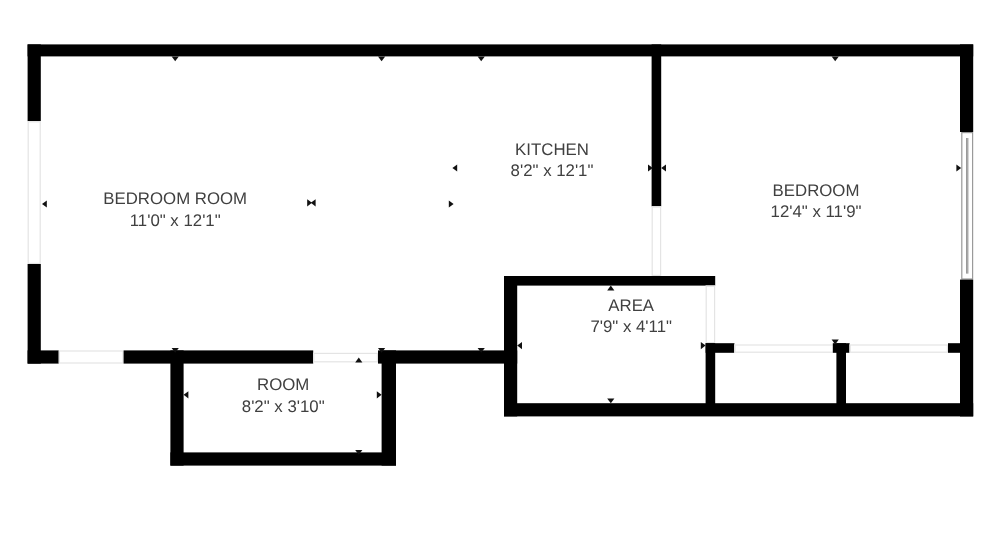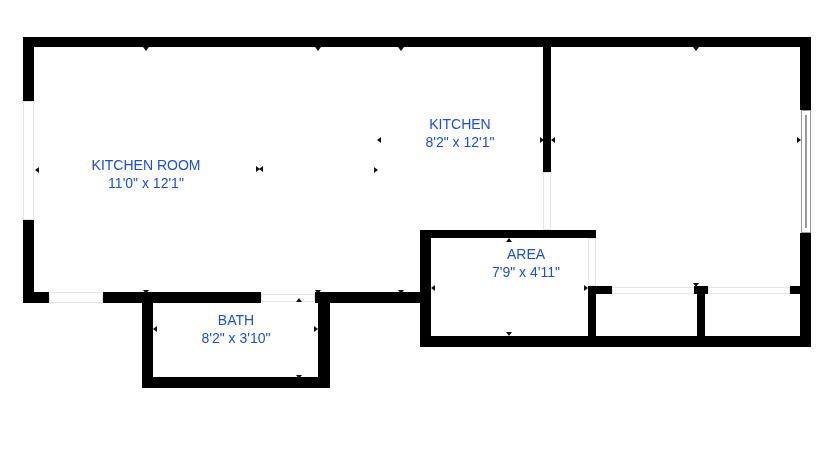--- a/index.html
+++ b/index.html
@@ -2,21 +2,21 @@
 <html><head>
 <meta charset="utf-8">
 <style>
   html, body { margin:0; padding:0; background:#ffffff; }
   body { width:835px; height:467px; position:relative; overflow:hidden; font-family:"Liberation Sans", sans-serif; }
   .plan { position:absolute; left:0; top:0; width:835px; height:467px; }
   .wall { position:absolute; background:#000; }
   .opening { position:absolute; background:#ffffff; border:1px solid #e4e4e4; box-sizing:border-box; }
   .window { position:absolute; background:#fff; border:1px solid #9a9a9a; box-sizing:border-box; }
   .window .pane { position:absolute; left:3px; right:3px; top:4px; bottom:4px; border-left:1px solid #9a9a9a; border-right:1px solid #9a9a9a; }
-  .label { position:absolute; text-align:center; color:#1d4ed8; font-size:14px; line-height:18px; transform:translateX(-50%); white-space:nowrap; }
+  .label { position:absolute; text-align:center; color:#404040; font-size:14px; line-height:18px; transform:translateX(-50%); white-space:nowrap; }
   .label .name, .label .dims { display:block; }
   .tick { position:absolute; width:0; height:0; }
   .tick.down { border-left:3px solid transparent; border-right:3px solid transparent; border-top:4px solid #111; }
   .tick.up { border-left:3px solid transparent; border-right:3px solid transparent; border-bottom:4px solid #111; }
   .tick.left { border-top:3px solid transparent; border-bottom:3px solid transparent; border-right:4px solid #111; }
   .tick.right { border-top:3px solid transparent; border-bottom:3px solid transparent; border-left:4px solid #111; }
 </style>
 </head>
 <body>
 
@@ -80,28 +80,32 @@
   <div class="tick left" style="left:153px;top:326px;"></div>
   <div class="tick right" style="left:314px;top:326px;"></div>
   <div class="tick down" style="left:296px;top:375px;"></div>
   <div class="tick up" style="left:506px;top:238px;"></div>
   <div class="tick left" style="left:431px;top:285px;"></div>
   <div class="tick right" style="left:584px;top:285px;"></div>
   <div class="tick down" style="left:506px;top:332px;"></div>
   <div class="tick down" style="left:693px;top:283px;"></div>
 
   <div class="label" style="left:146px;top:156px;">
-    <span class="name">KITCHEN ROOM</span>
+    <span class="name">BEDROOM ROOM</span>
     <span class="dims">11'0" x 12'1"</span>
   </div>
   <div class="label" style="left:460px;top:115px;">
     <span class="name">KITCHEN</span>
     <span class="dims">8'2" x 12'1"</span>
   </div>
+  <div class="label" style="left:680px;top:149px;">
+    <span class="name">BEDROOM</span>
+    <span class="dims">12'4" x 11'9"</span>
+  </div>
   <div class="label" style="left:526px;top:245px;">
     <span class="name">AREA</span>
     <span class="dims">7'9" x 4'11"</span>
   </div>
   <div class="label" style="left:236px;top:311px;">
-    <span class="name">BATH</span>
+    <span class="name">ROOM</span>
     <span class="dims">8'2" x 3'10"</span>
   </div>
 </div>
 
 </body></html>

